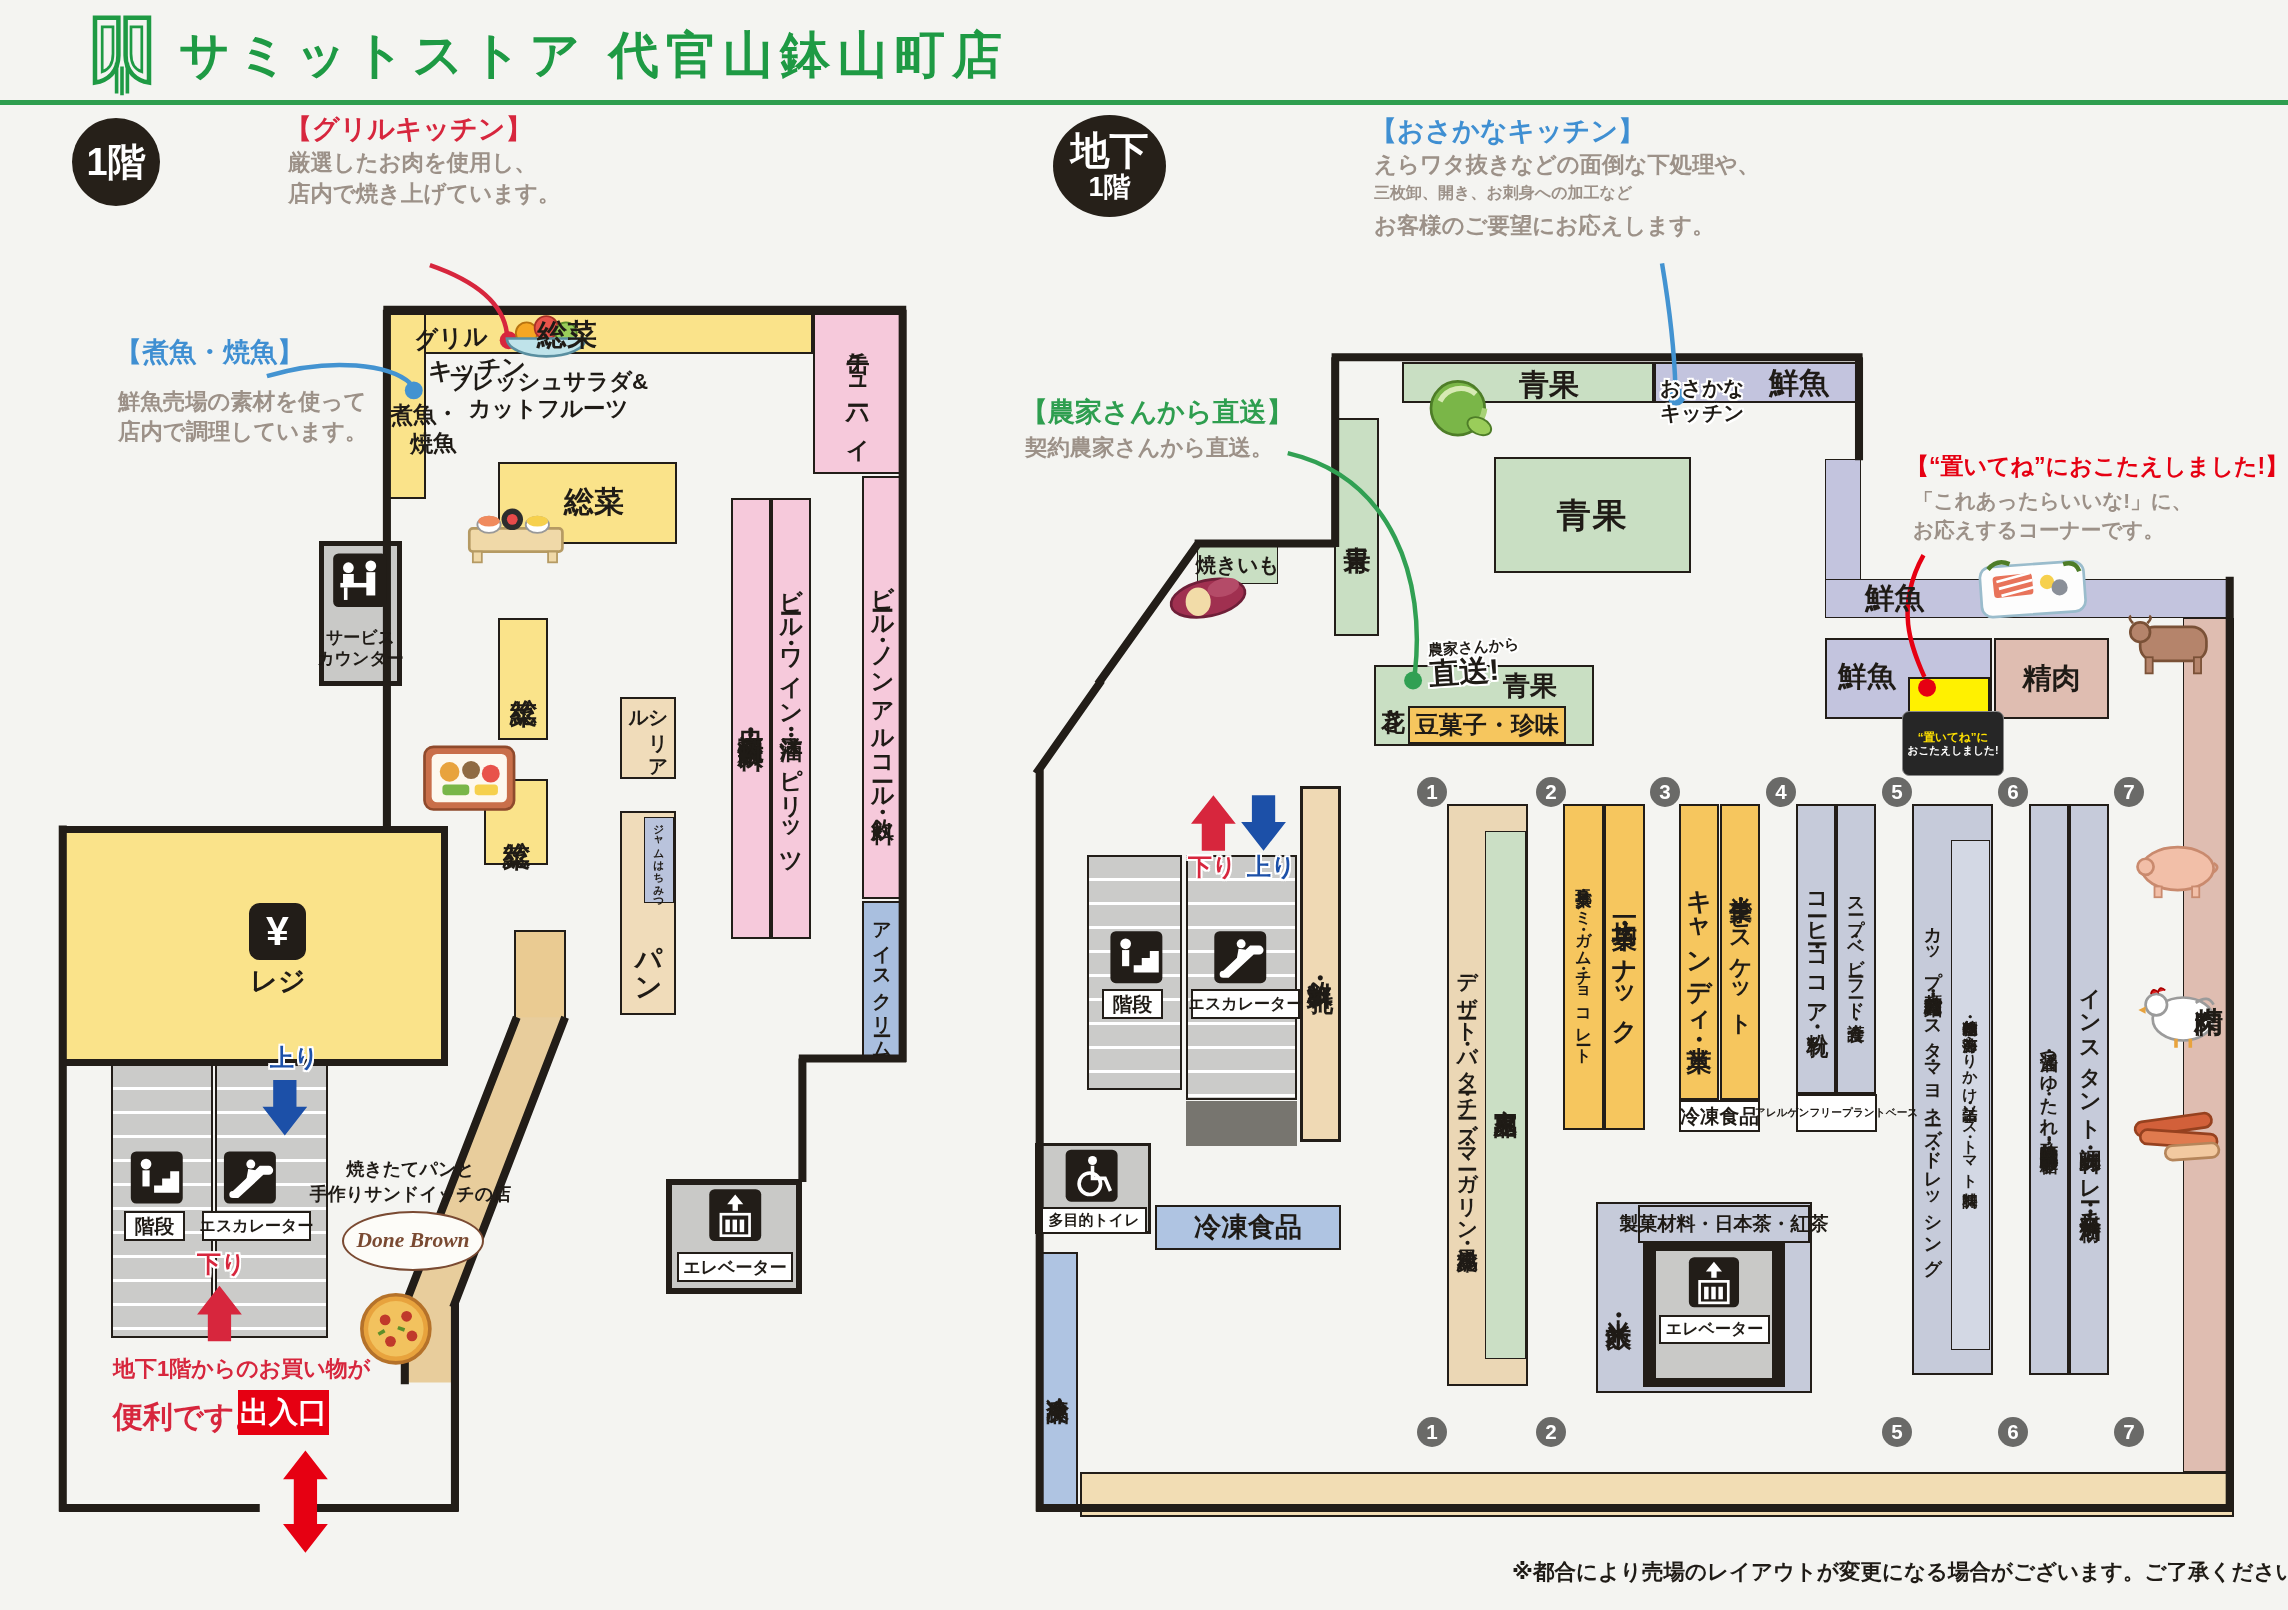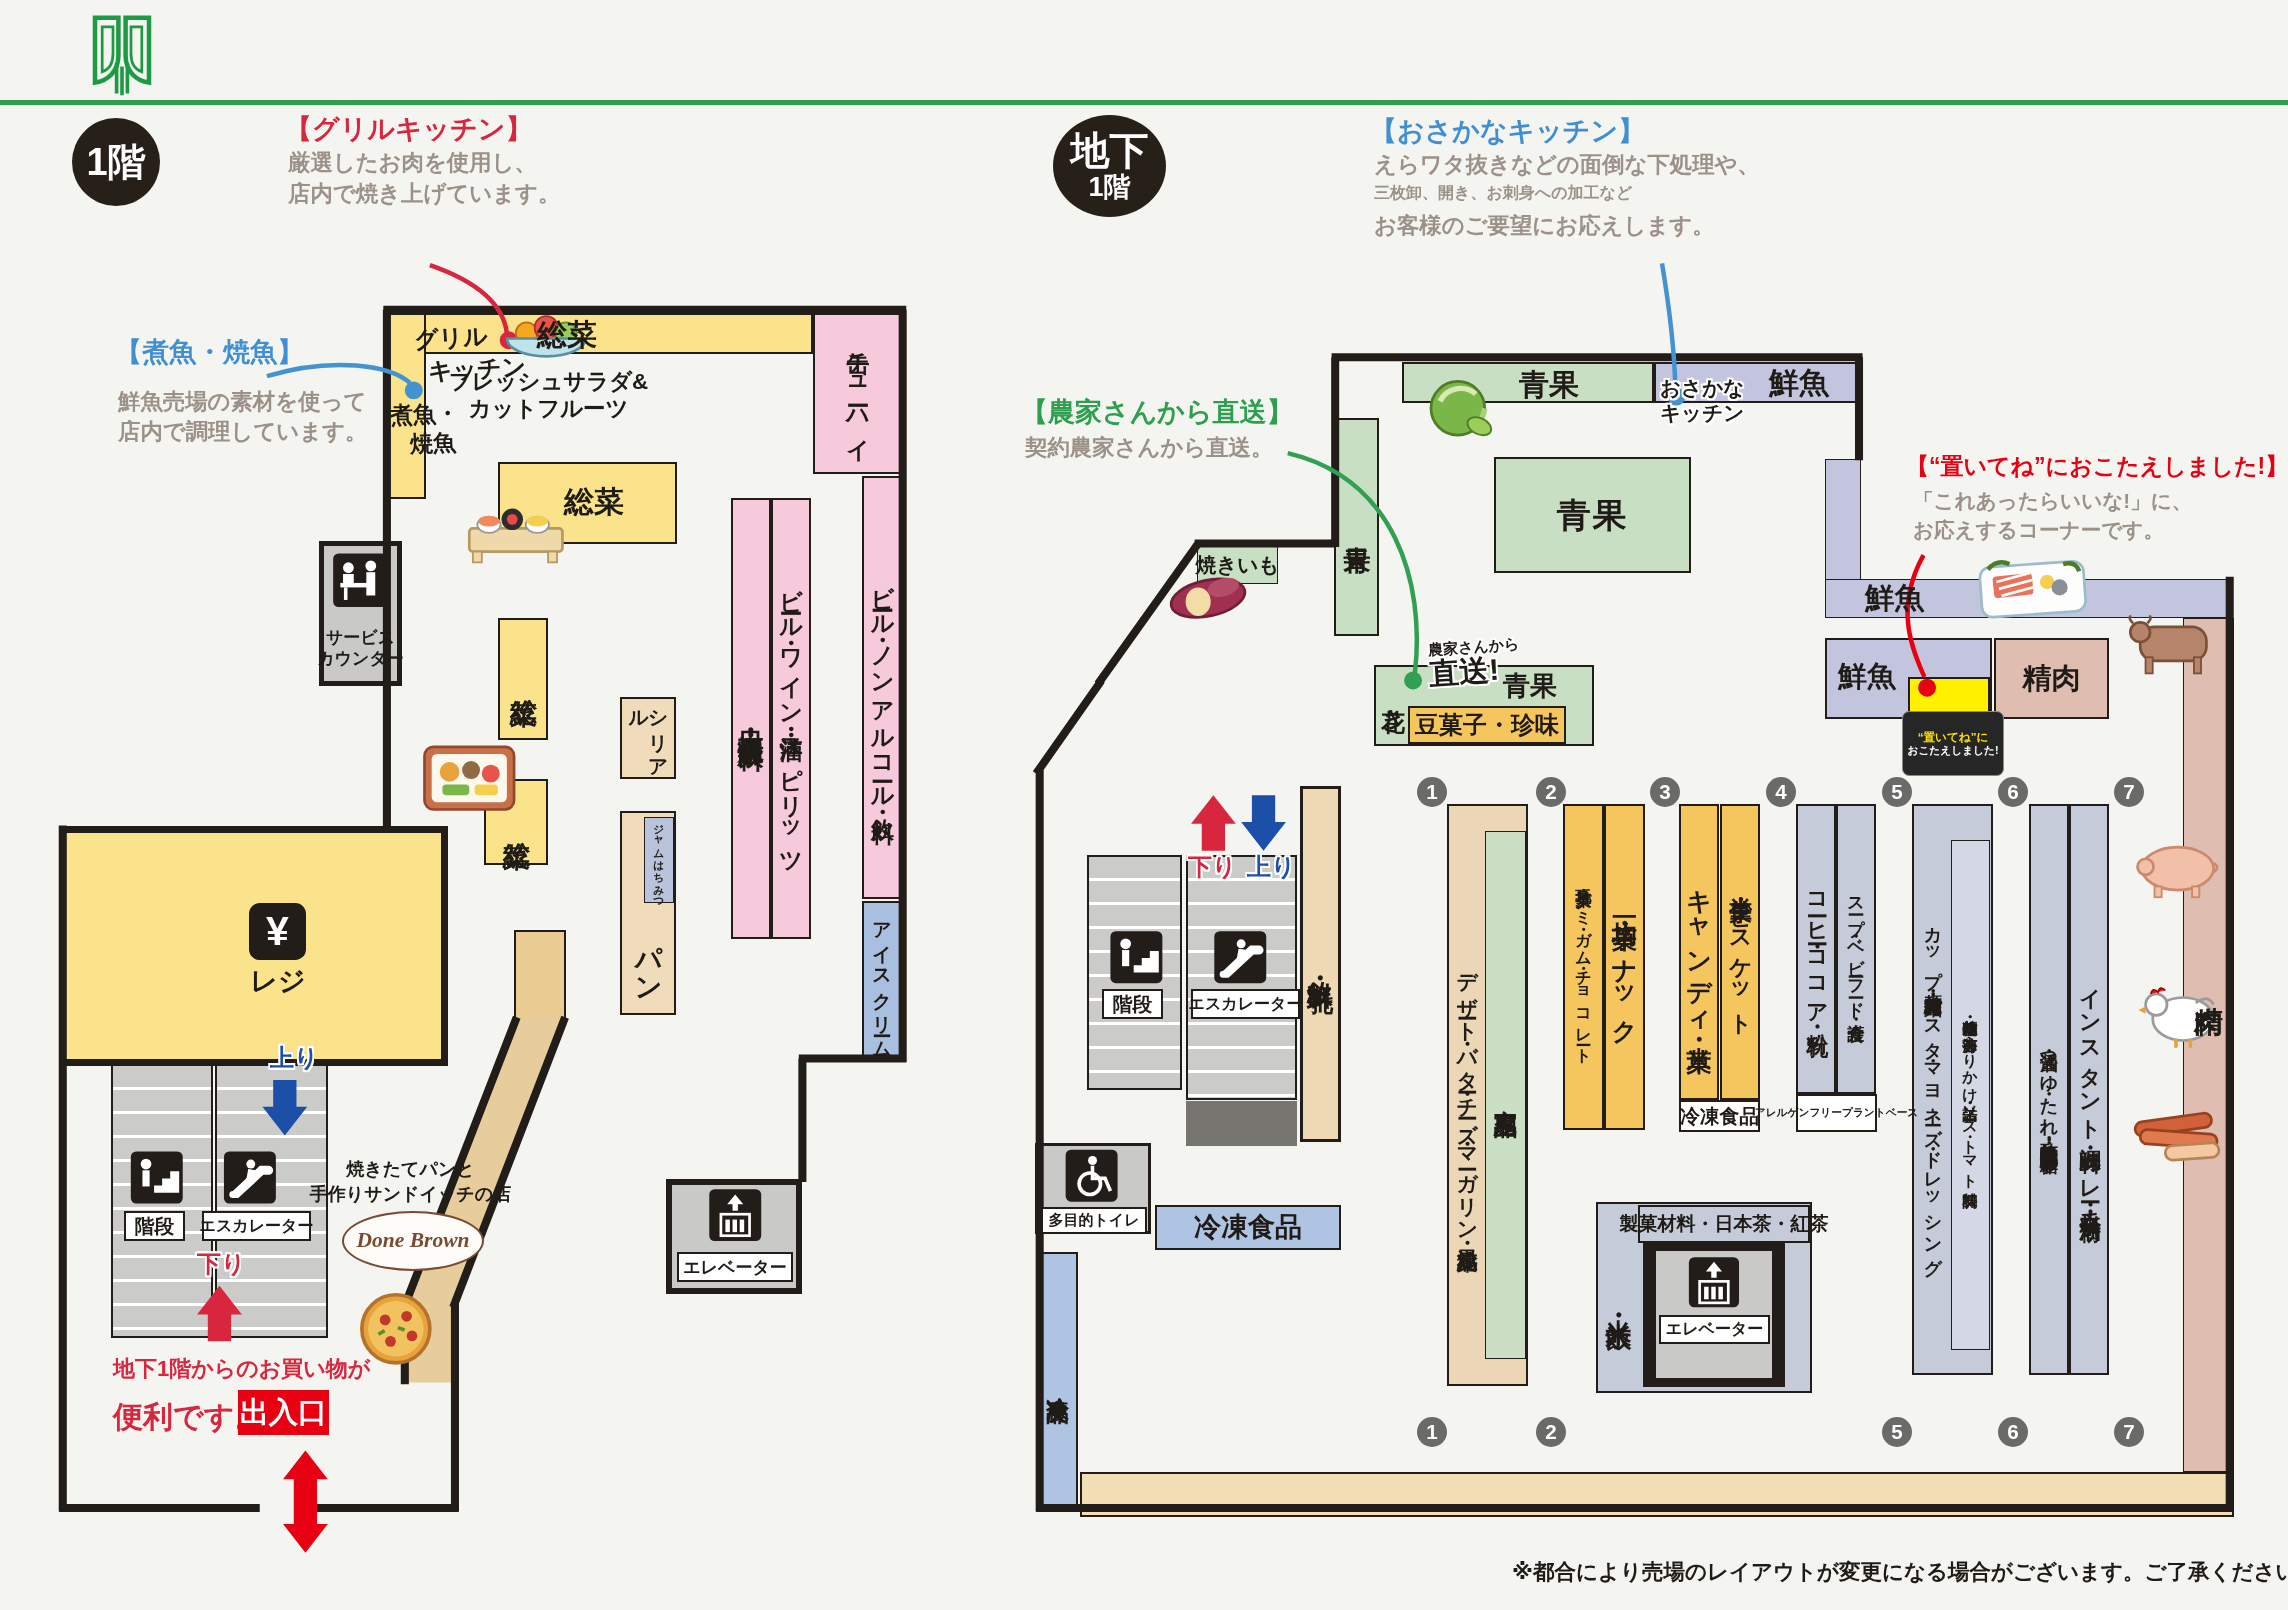--- a/index.html
+++ b/index.html
@@ -27,20 +27,21 @@
 
   <svg class="abs" style="left:77px;top:7.2px;z-index:4" width="90" height="90" viewBox="0 0 100 100">
     <g fill="none" stroke="#1e9a44" stroke-width="5">
       <path d="M20,12 H46 V54 C46,72 34,82 20,84 Z"></path>
       <path d="M28,22 H40 V52 C40,64 34,70 28,72 Z" stroke-width="3"></path>
       <path d="M80,12 H54 V54 C54,72 66,82 80,84 Z"></path>
       <path d="M72,22 H60 V52 C60,64 66,70 72,72 Z" stroke-width="3"></path>
       <path d="M44,62 V96 M50,66 V98 M56,62 V96" stroke-width="4"></path>
     </g>
   </svg>
+  <div class="lbl" style="left:179px;top:25px;font-size:50px;letter-spacing:7.2px;color:#1e9a44">サミットストア 代官山鉢山町店</div>
   <div class="abs" style="left:0;top:100px;width:2288px;height:4.5px;background:#2e9e4f;z-index:2"></div>
 
   <div class="badge" style="left:72px;top:118px;width:88px;height:88px;font-size:36px">
     <span style="font-size:38px">1階</span>
   </div>
   <div class="lbl red" style="left:285px;top:113px;font-size:27px">【グリルキッチン】</div>
   <div class="lbl gray" style="left:288px;top:150px;font-size:22.4px">厳選したお肉を使用し、</div>
   <div class="lbl gray" style="left:288px;top:181px;font-size:22.4px">店内で焼き上げています。</div>
   <div class="lbl blue" style="left:115px;top:336px;font-size:27px">【煮魚・焼魚】</div>
   <div class="lbl gray" style="left:118px;top:389px;font-size:22.4px">鮮魚売場の素材を使って</div>

